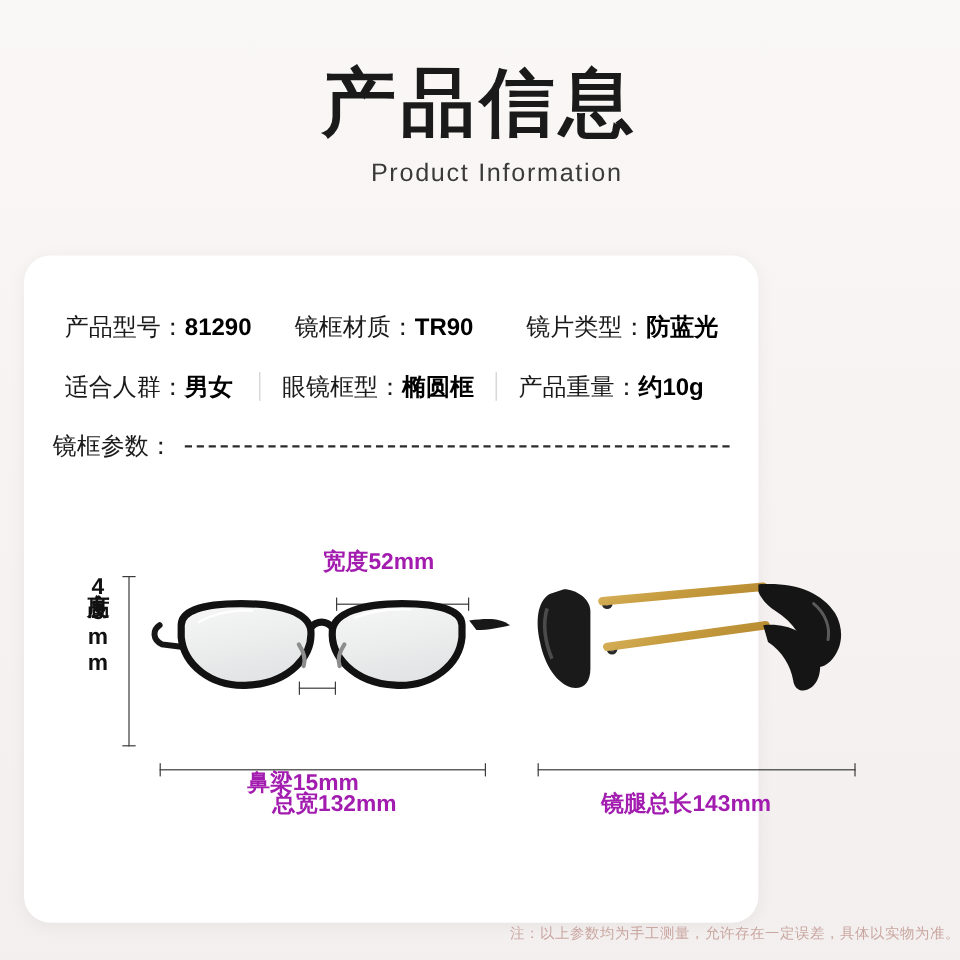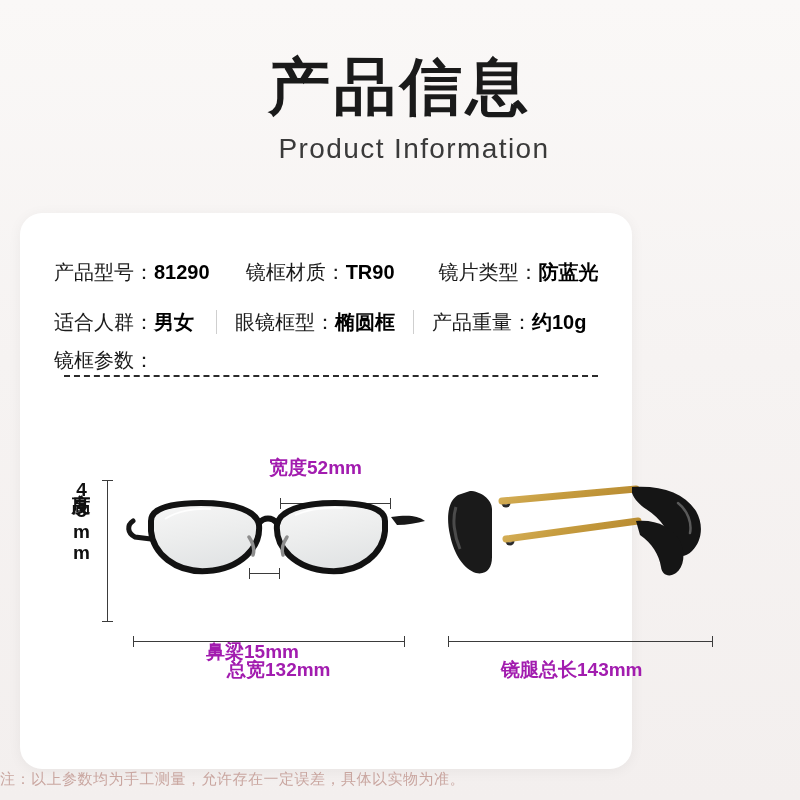--- a/index.html
+++ b/index.html
@@ -29,21 +29,21 @@
   .title-cn {
     font-size: 62px;
     font-weight: bold;
     color: #1a1a1a;
     letter-spacing: 4px;
     line-height: 1.05;
     margin: 12px;
   }
   .title-en {
     margin-top: 14px;
-    font-size: 28px;
+    font-size: 21px;
     color: #3a3a3a;
     letter-spacing: 1.4px;
     font-weight: 400;
     margin-left: 28px;
   }
 
   
   .card {
     position: absolute;
     left: 20px;
@@ -86,25 +86,25 @@
     height: 24px;
     background: #cfcfcf;
     margin: 0 18px;
     align-self: center;
   }
   .sp-gap-a { margin-left: 26px; }
   .sp-gap-b { margin-left: 22px; }
 
   .param-row {
     display: flex;
+    align-items: center;
     height: 48px;
     font-size: 20px;
     color: #111;
-    padding: 0 34px;
-    flex-direction: column;
+    padding: 0 24px;
   }
   .dashed {
     flex: 1;
     margin-left: 10px;
     border-top: 2px dashed #2b2b2b;
     height: 0;
     position: relative;
     top: 1px;
   }
 
@@ -157,22 +157,22 @@
     letter-spacing: 0px;
     line-height: 1;
   }
 
   
   .footnote {
     position: absolute;
     left: 0;
     right: 0;
     top: 770px;
-    text-align: left;
-    font-size: 15px;
+    text-align: right;
+    font-size: 12px;
     color: #c9a6a0;
     letter-spacing: 0.5px;
   }
 
   svg { display: block; }
 </style>
 </head>
 <body>
 
 <div class="page">

